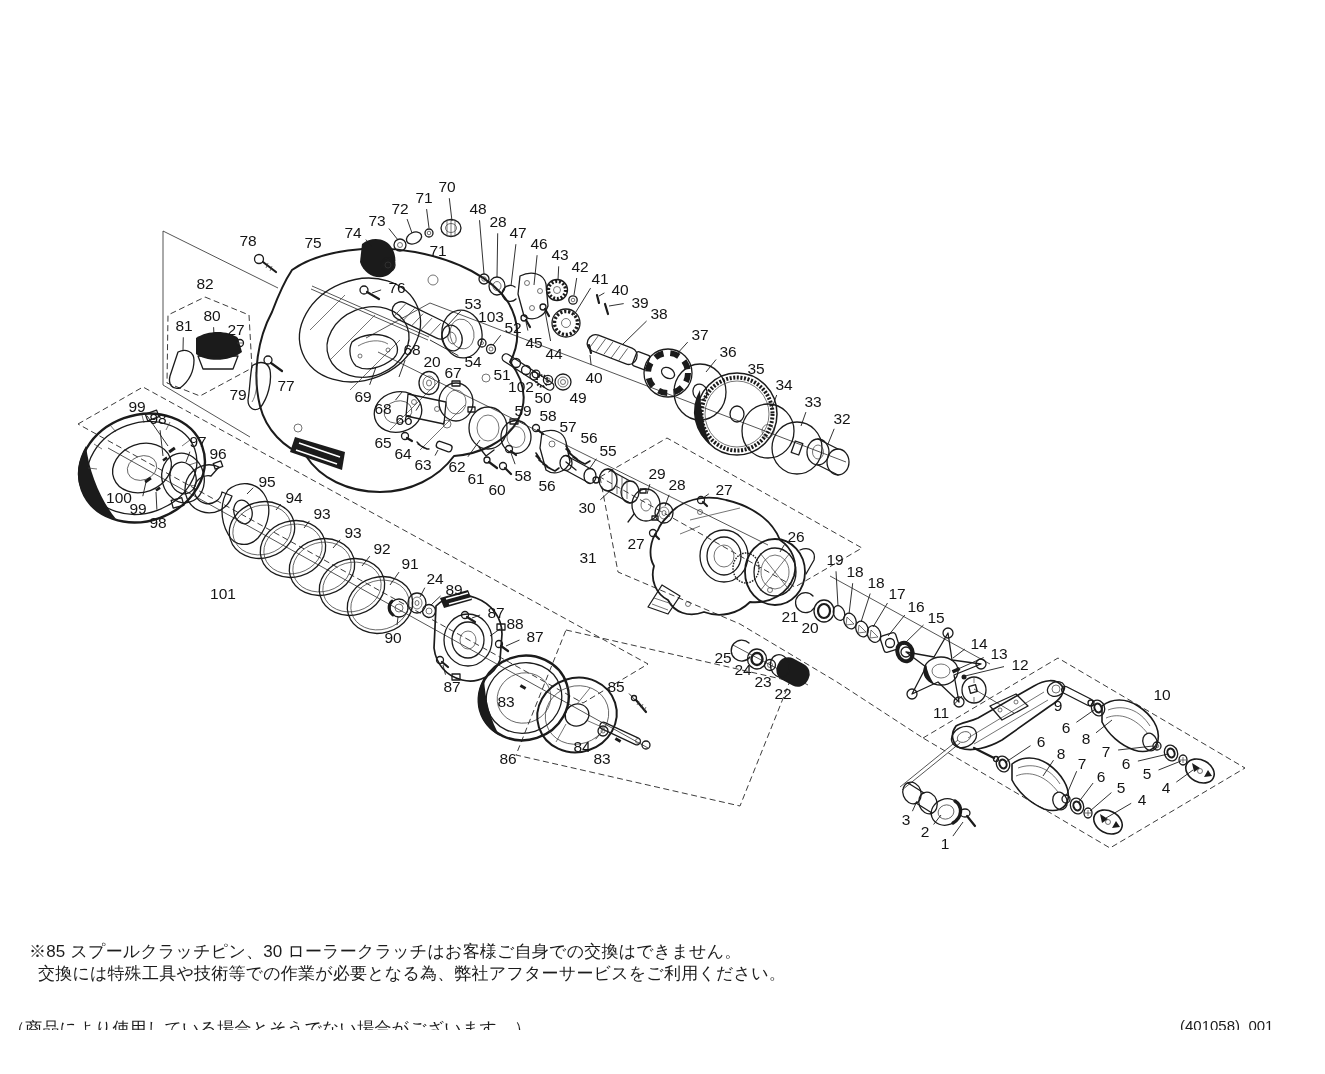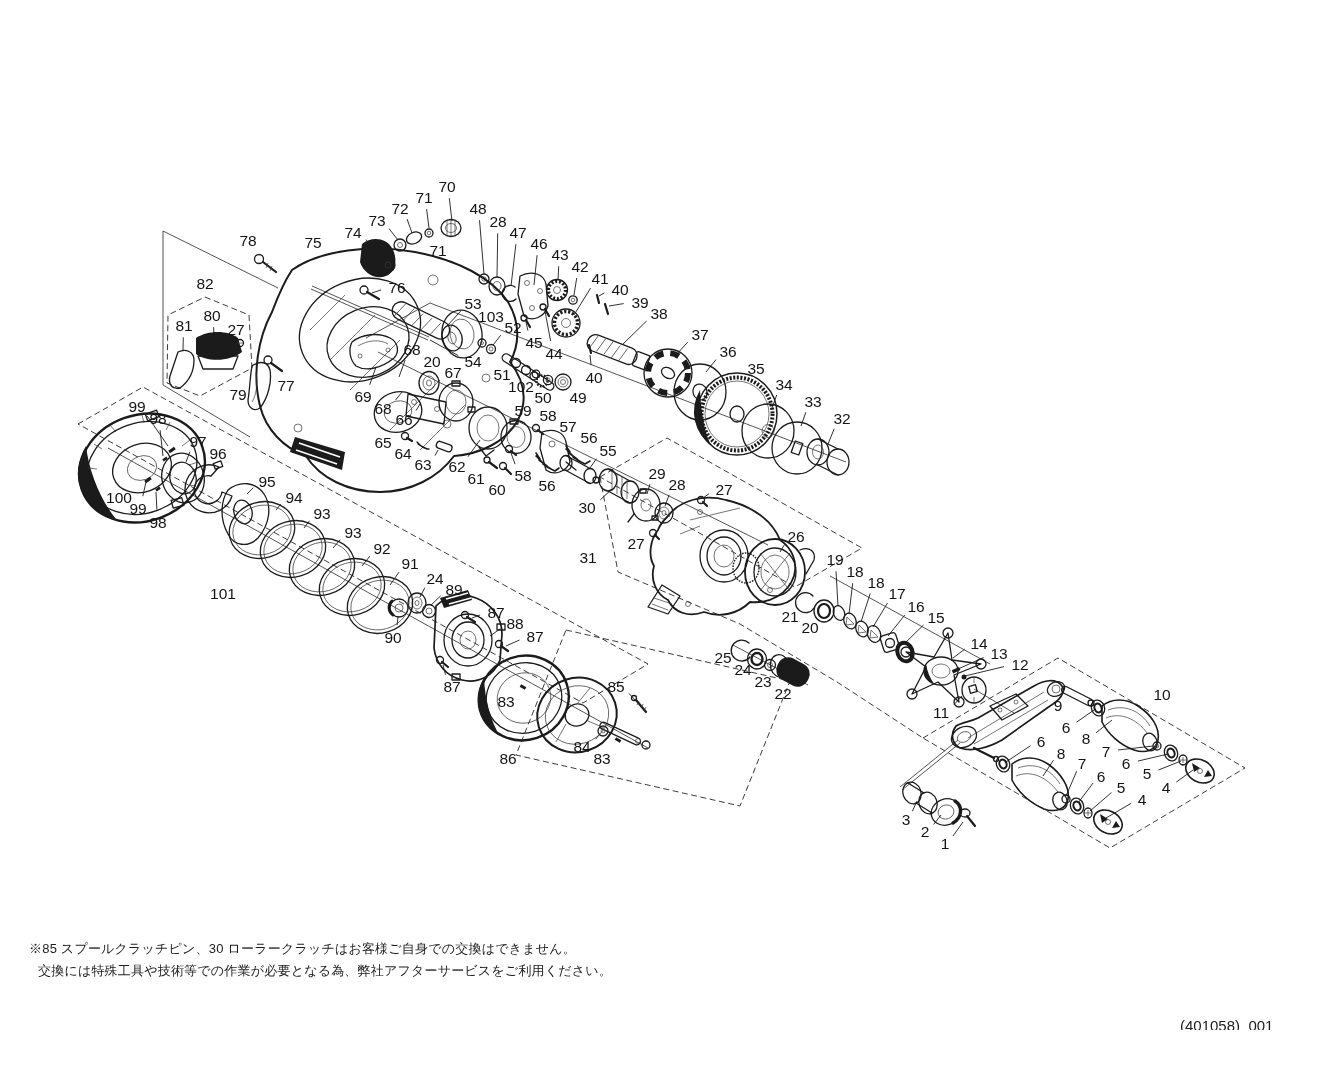--- a/index.html
+++ b/index.html
@@ -8,21 +8,21 @@
   .stage svg{position:absolute;left:0;top:0;}
   .ln{fill:none;stroke:#1b1b1b;stroke-width:1.3;stroke-linecap:round;stroke-linejoin:round;}
   .th{fill:none;stroke:#1b1b1b;stroke-width:2.2;stroke-linecap:round;}
   .thin{fill:none;stroke:#2a2a2a;stroke-width:.8;}
   .hl{fill:none;stroke:#3a3a3a;stroke-width:.7;}
   .dk{fill:#1b1b1b;stroke:none;}
   .dash{fill:none;stroke:#3c3c3c;stroke-width:1;stroke-dasharray:6 3.5;}
   .teeth{fill:none;stroke:#1b1b1b;}
   .plabel{font-family:"Liberation Sans",sans-serif;font-size:15.5px;fill:#141414;text-anchor:middle;}
   .leader{stroke:#1b1b1b;stroke-width:.9;fill:none;}
-  .note{position:absolute;color:#1c1c1c;font-size:13px;line-height:1.25;letter-spacing:.2px;white-space:nowrap;}
+  .note{position:absolute;color:#1c1c1c;font-size:17px;line-height:1.25;letter-spacing:.2px;white-space:nowrap;}
   .code{position:absolute;color:#1c1c1c;font-size:15px;}
 </style>
 </head>
 <body>
 
 <div class="stage">
 
 <svg id="diagram-svg" width="1325" height="1074" viewBox="0 0 1325 1074">
 
   <g>
@@ -672,15 +672,16 @@
         <text x="582" y="751.5" class="plabel">84</text>
         <text x="602" y="763.5" class="plabel">83</text>
         <text x="508" y="763.5" class="plabel">86</text>
         <text x="286" y="390.5" class="plabel">77</text>
         <text x="238" y="399.5" class="plabel">79</text>
       </g>
 </svg>
 
 <div class="note" style="left:29px;top:941px;">※85 スプールクラッチピン、30 ローラークラッチはお客様ご自身での交換はできません。</div>
 <div class="note" style="left:38px;top:963px;">交換には特殊工具や技術等での作業が必要となる為、弊社アフターサービスをご利用ください。</div>
+<div class="note" style="left:8px;top:1018px;">（商品により使用している場合とそうでない場合がございます。）</div>
 <div class="code" style="left:1180px;top:1017px;">(401058)_001</div>
 
 </div>
 
 </body></html>

